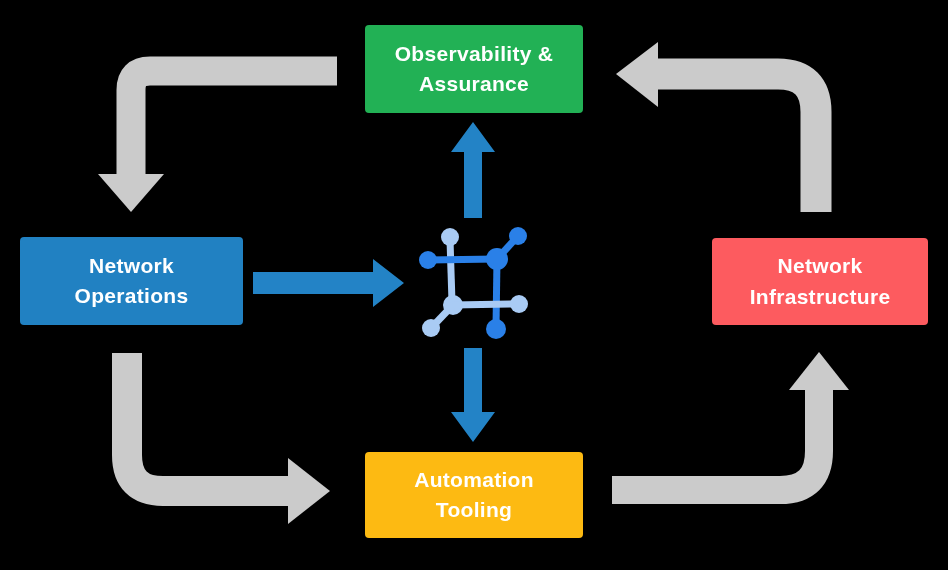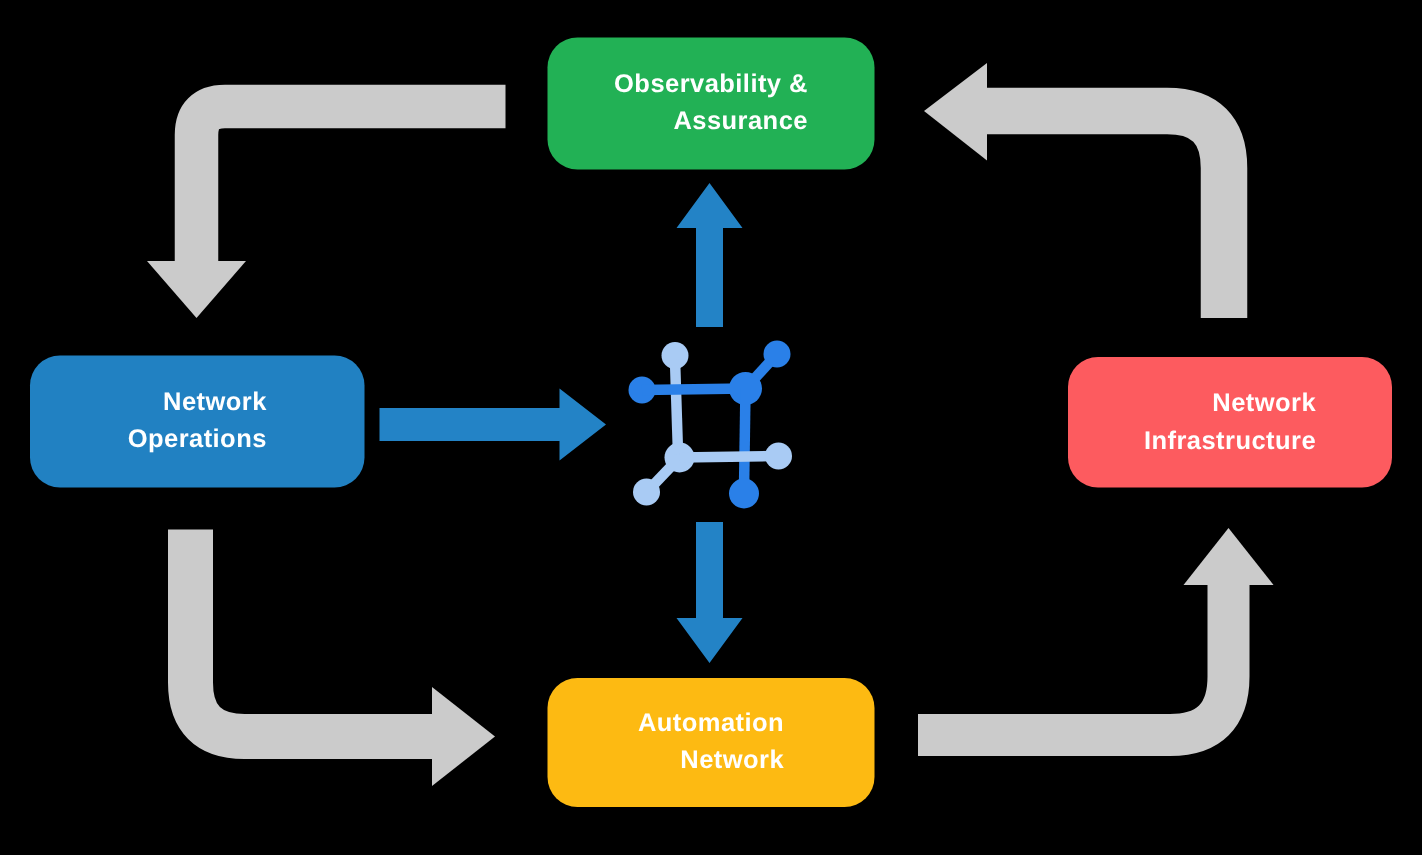--- a/index.html
+++ b/index.html
@@ -11,27 +11,27 @@
     overflow: hidden;
     font-family: "Liberation Sans", "DejaVu Sans", sans-serif;
   }
   .arrow-layer {
     position: absolute;
     left: 0; top: 0;
     width: 948px; height: 570px;
   }
   .node {
     position: absolute;
-    border-radius: 20px;
+    border-radius: 4px;
     display: flex;
     align-items: center;
     justify-content: center;
-    text-align: right;
+    text-align: center;
     color: #ffffff;
-    font-size: 17px;
+    font-size: 21px;
     font-weight: 600;
     letter-spacing: 0.3px;
     line-height: 1.45;
   }
   .node span { white-space: pre-line; }
   .node-observability { left: 365px; top: 25px;  width: 218px; height: 88px; background: #22b155; }
   .node-operations    { left: 20px;  top: 237px; width: 223px; height: 88px; background: #2181c2; }
   .node-infrastructure{ left: 712px; top: 238px; width: 216px; height: 87px; background: #fd5b5f; }
   .node-automation    { left: 365px; top: 452px; width: 218px; height: 86px; background: #fdba12; }
 </style>
@@ -99,16 +99,16 @@
 Operations</span>
   </div>
 
   <div class="node node-infrastructure">
     <span>Network
 Infrastructure</span>
   </div>
 
   <div class="node node-automation">
     <span>Automation
-Network</span>
+Tooling</span>
   </div>
 
 </div>
 
 </body></html>

